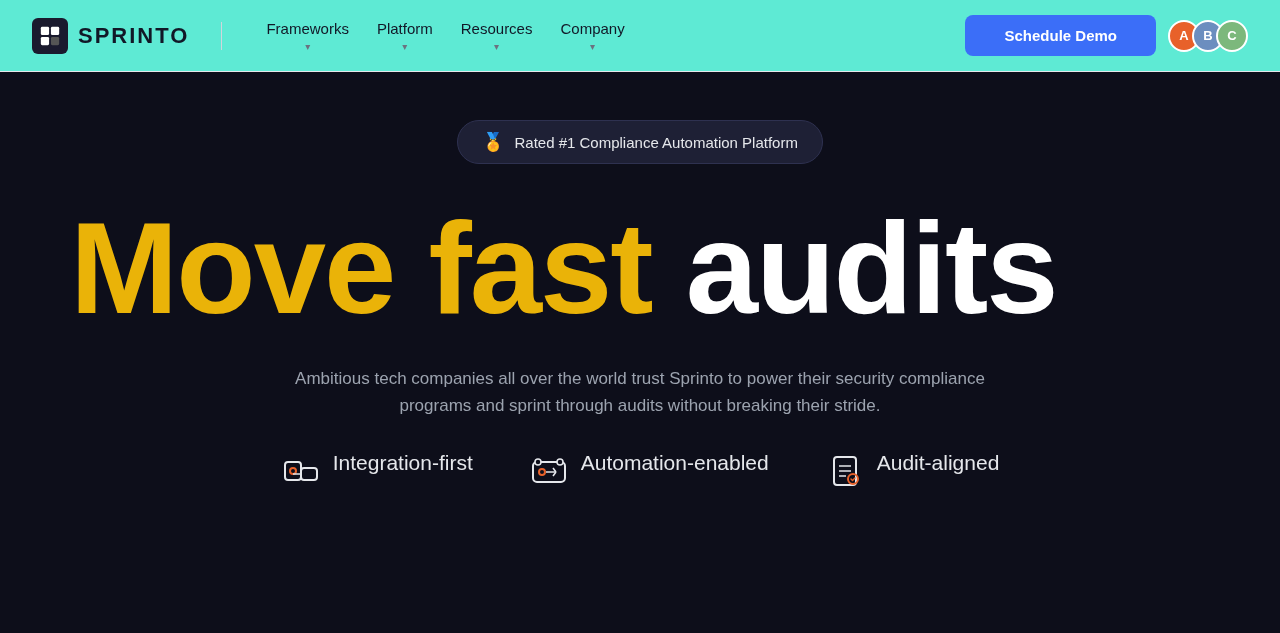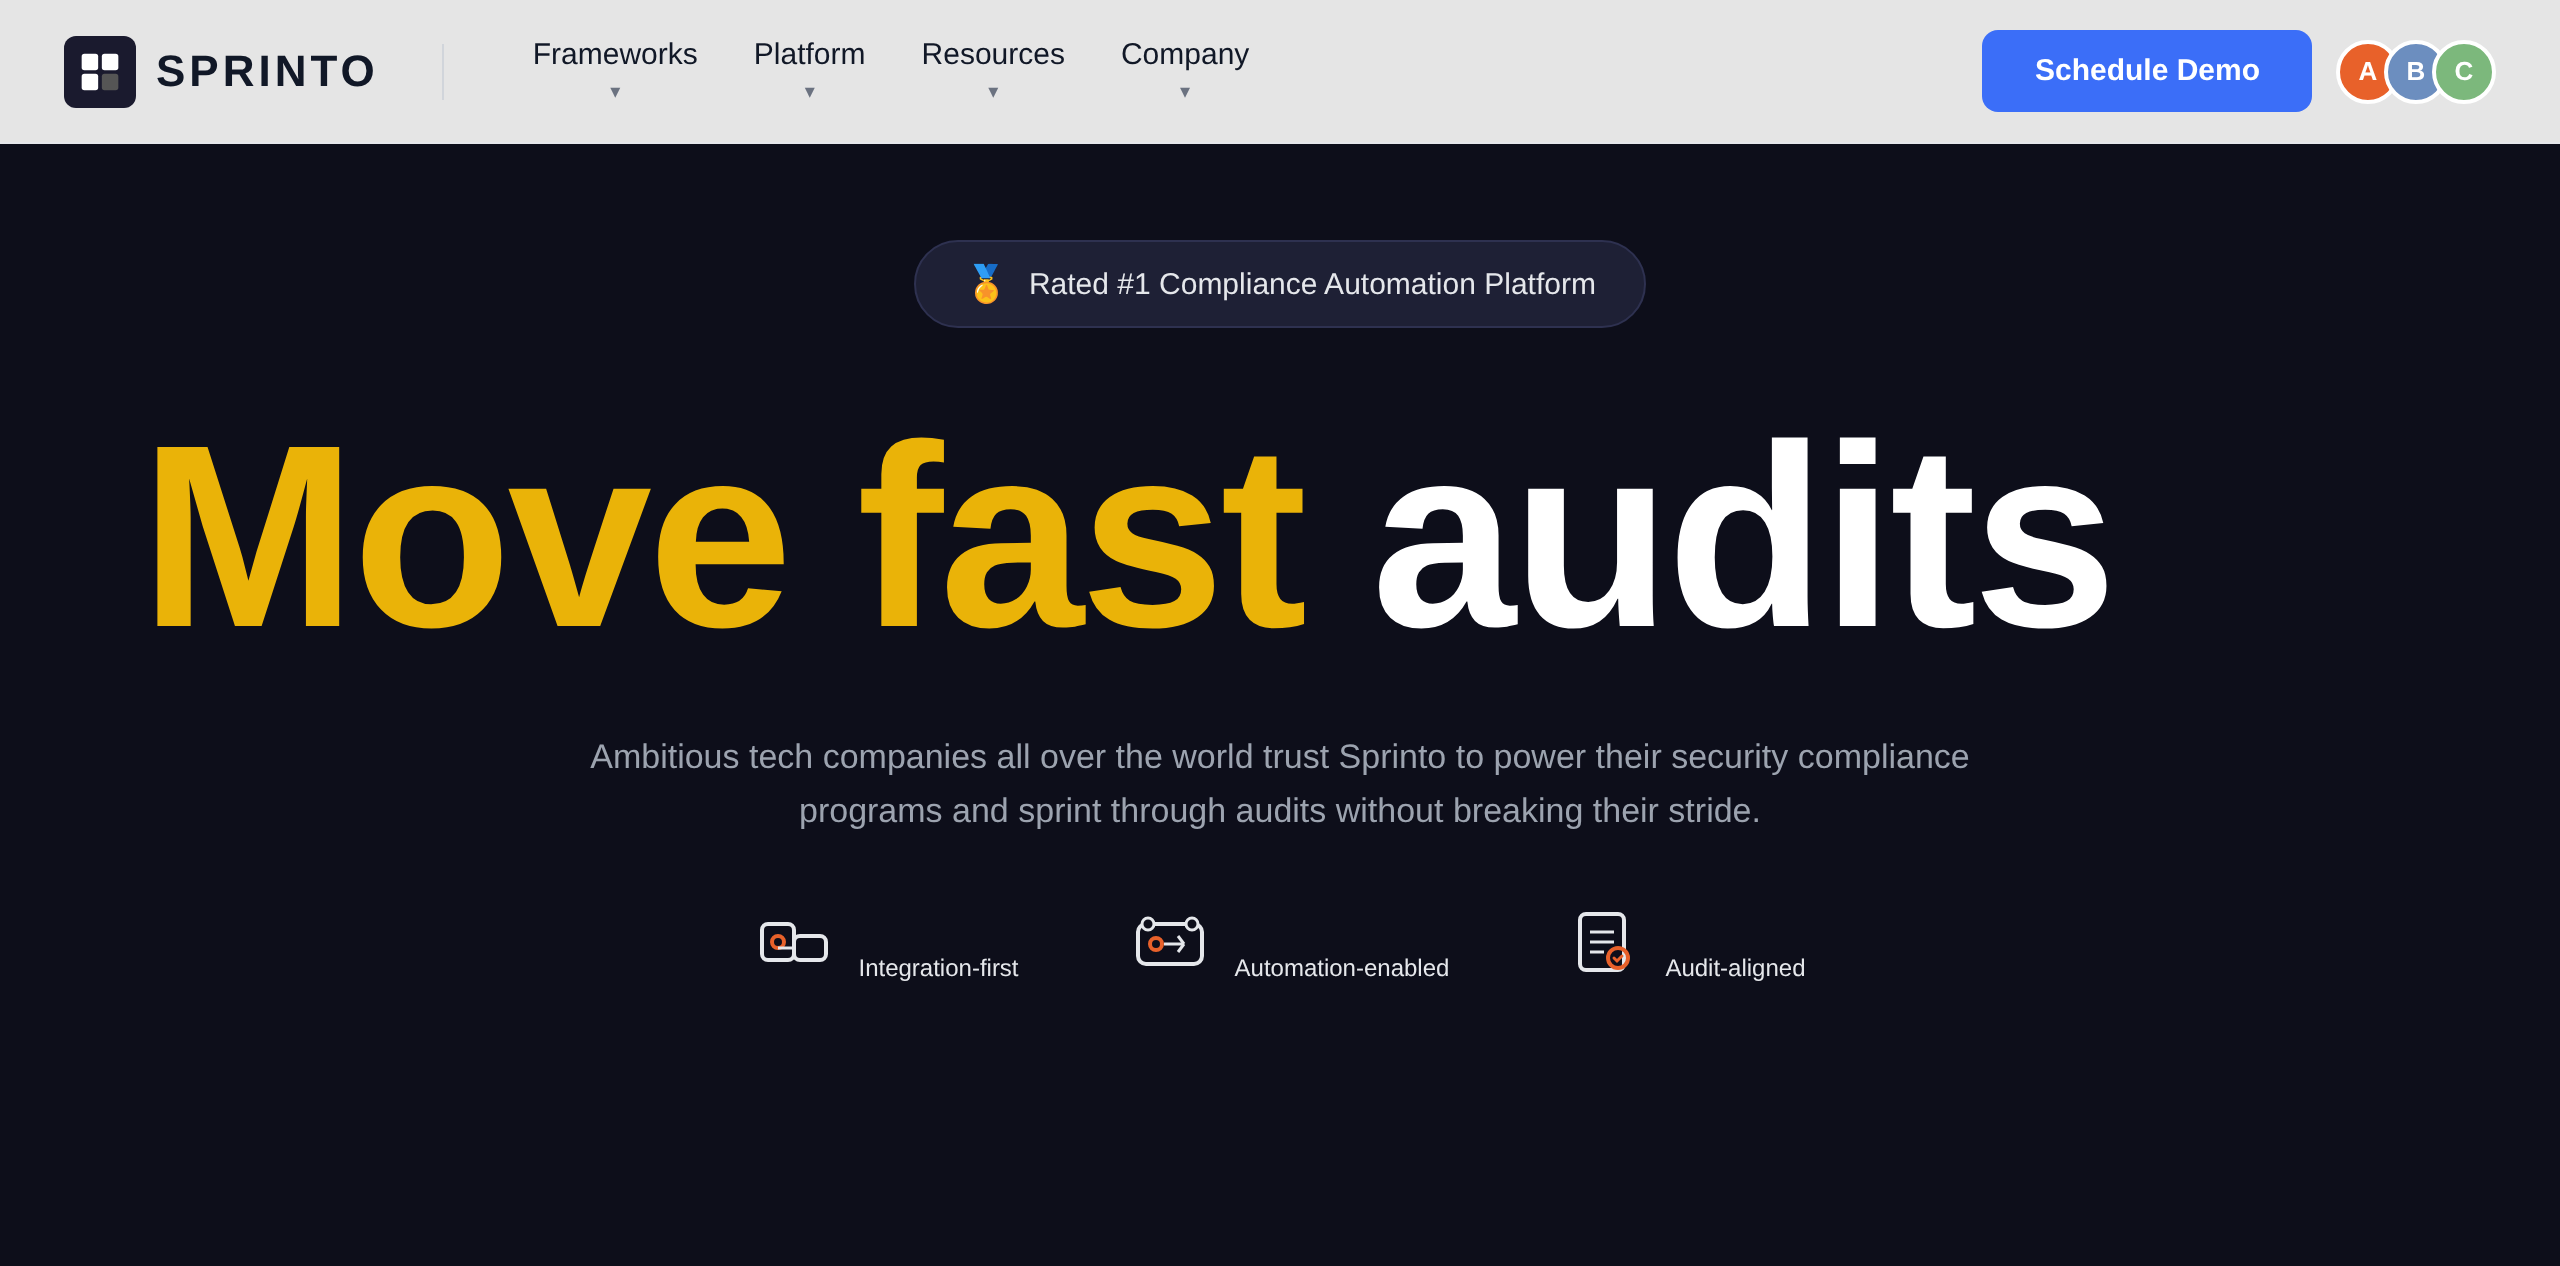--- a/index.html
+++ b/index.html
@@ -5,21 +5,21 @@
     * { margin: 0; padding: 0; box-sizing: border-box; }
     body { font-family: -apple-system, BlinkMacSystemFont, 'Segoe UI', sans-serif; width: 1280px; height: 633px; overflow: hidden; }
 
     
     .navbar {
       display: flex;
       align-items: center;
       justify-content: space-between;
       padding: 0 32px;
       height: 72px;
-      background: #e5e5e5;
+      background: #5eead4;
       border-bottom: 1px solid #e5e7eb;
       position: relative;
       z-index: 10;
     }
     .navbar-left {
       display: flex;
       align-items: center;
       gap: 32px;
     }
     .logo {
@@ -74,21 +74,21 @@
     }
     .navbar-right {
       display: flex;
       align-items: center;
       gap: 12px;
     }
     .schedule-btn {
       background: #3b6ef8;
       color: #fff;
       border: none;
-      padding: 12px 26px;
+      padding: 12px 39px;
       border-radius: 8px;
       font-size: 15px;
       font-weight: 600;
       cursor: pointer;
       white-space: nowrap;
     }
     .avatar-group {
       display: flex;
       align-items: center;
     }
@@ -169,24 +169,24 @@
     }
 
     .features-row {
       display: flex;
       align-items: center;
       gap: 56px;
       margin-top: 32px;
     }
     .feature-item {
       display: flex;
-      align-items: flex-end;
+      align-items: flex-start;
       gap: 12px;
       color: #e5e7eb;
-      font-size: 12px;
+      font-size: 21px;
       font-weight: 500;
     }
     .feature-icon {
       width: 40px;
       height: 40px;
       display: flex;
       align-items: center;
       justify-content: center;
       font-size: 22px;
     }

